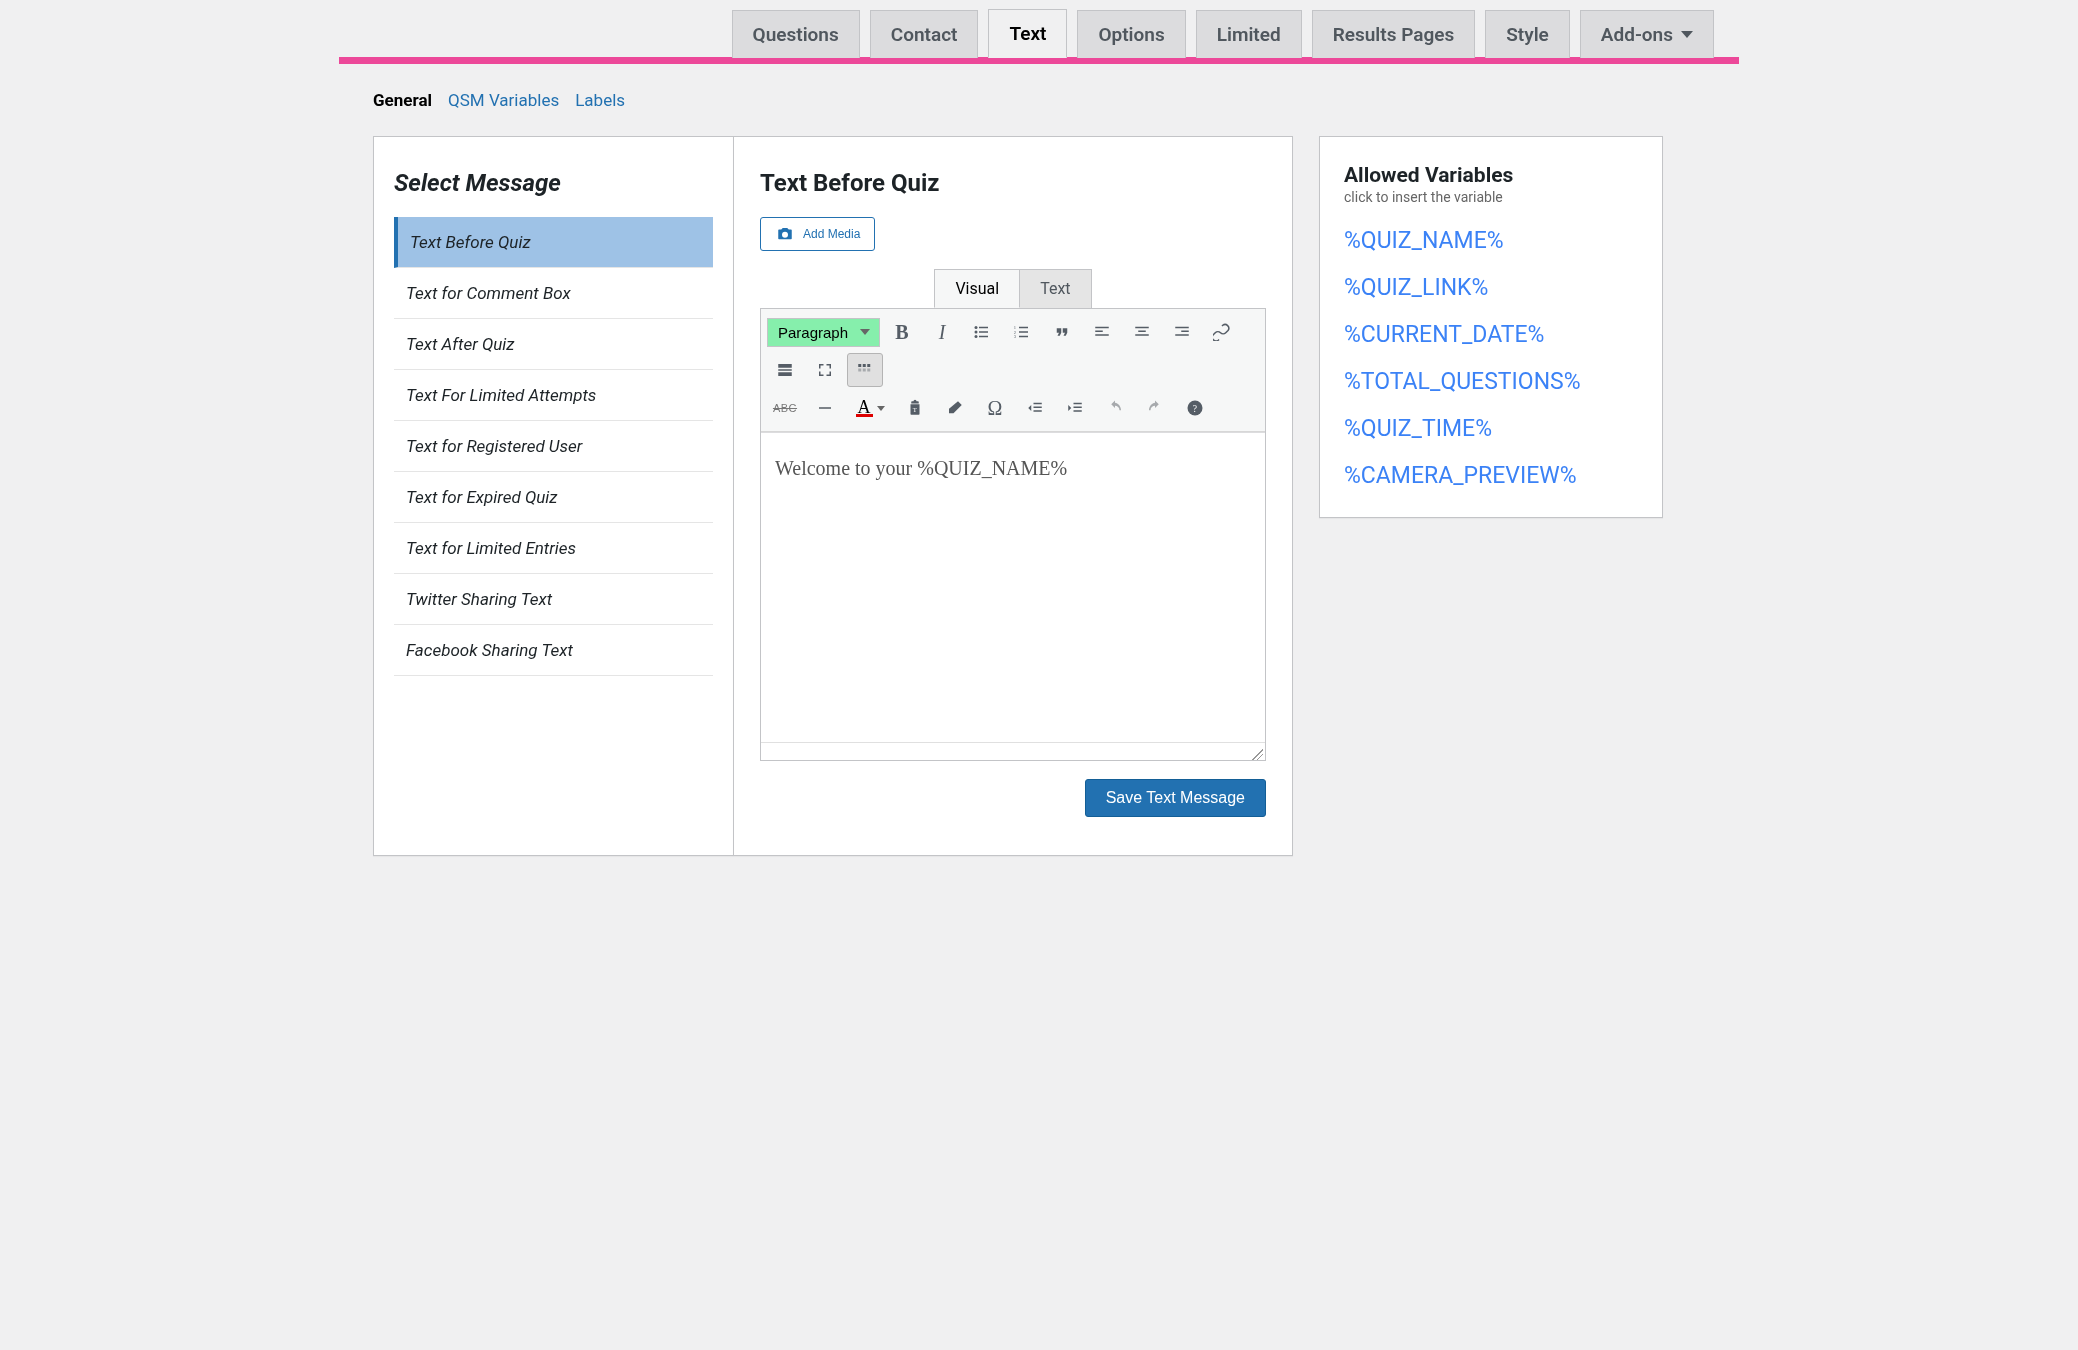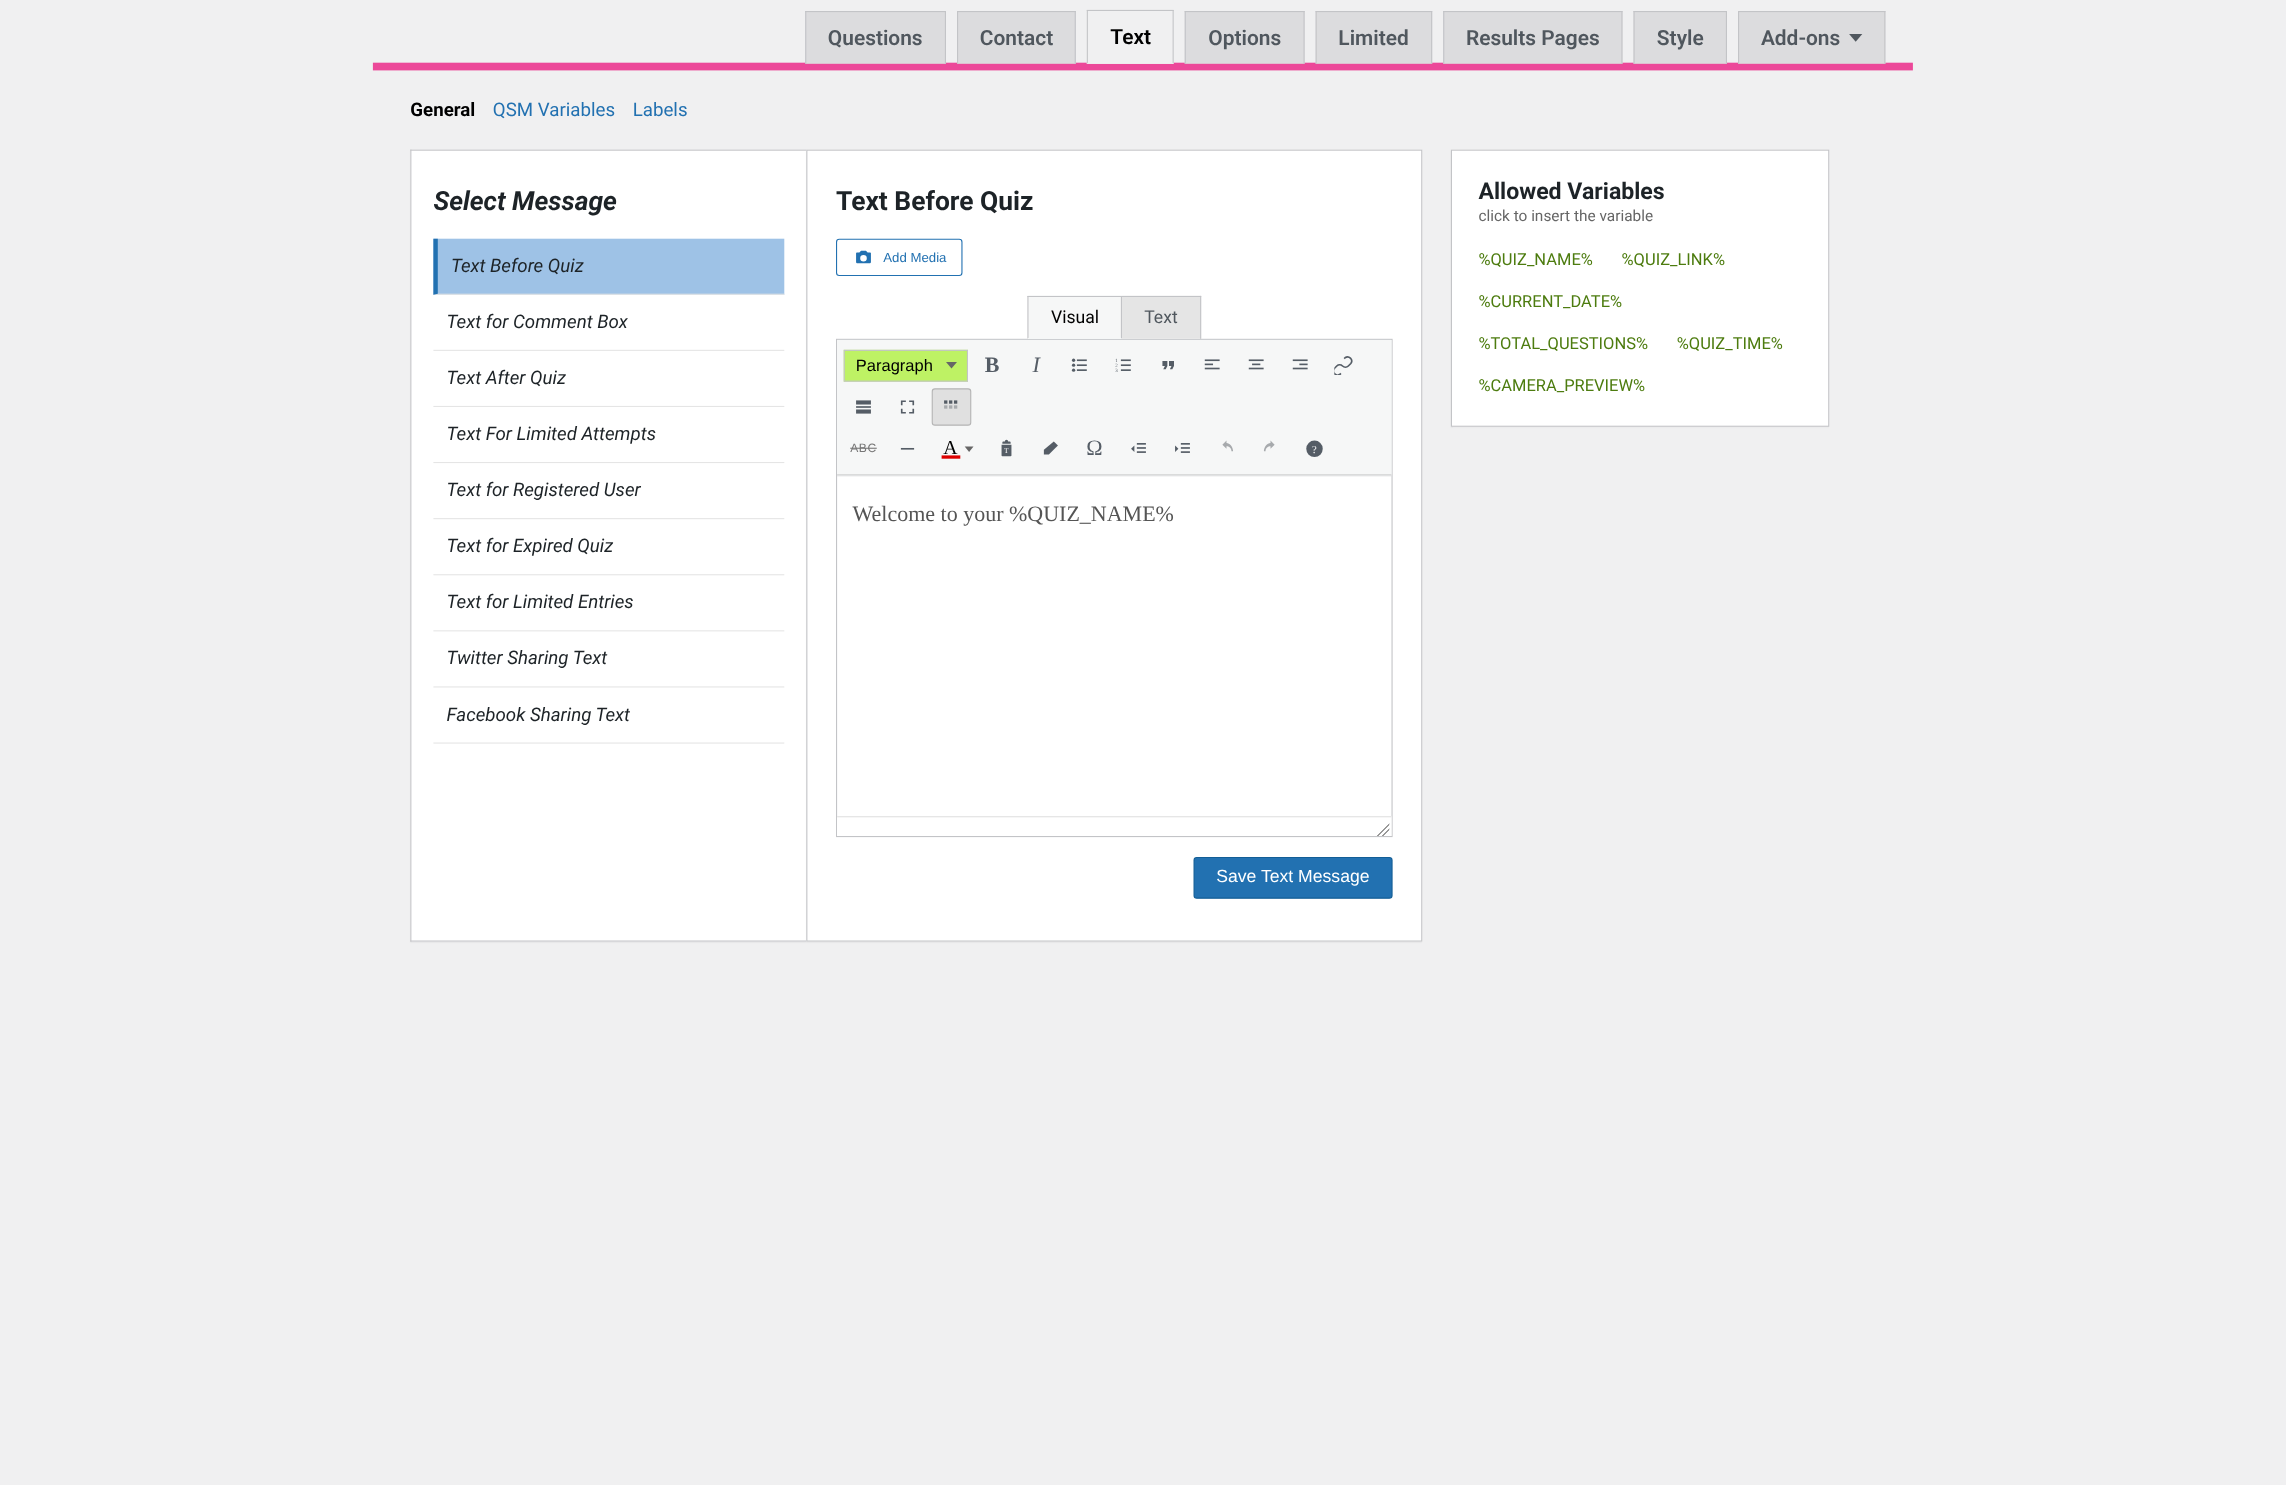--- a/index.html
+++ b/index.html
@@ -155,21 +155,21 @@
     background: #fff;
   }
   .toolbar {
     background: #f6f7f7;
     border-bottom: 1px solid #d7d7d7;
     padding: 4px 6px;
   }
   .tb-row { display:flex; align-items:center; gap:4px; flex-wrap:wrap; padding: 2px 0; }
   .tb-select {
     border: 1px solid #c3c4c7;
-    background:#bef264;
+    background:#86efac;
     padding: 5px 30px 5px 10px;
     font-size:15px;
     appearance:none;
     position:relative;
   }
   .select-wrap { position:relative; display:inline-block; }
   .select-wrap::after {
     content:""; position:absolute; right:10px; top:50%; transform:translateY(-50%);
     width:0; height:0; border-left:5px solid transparent; border-right:5px solid transparent;
     border-top:6px solid #666;
@@ -220,21 +220,21 @@
     color:#fff;
     font-size:16px;
     padding: 9px 20px;
     border-radius:3px;
     cursor:pointer;
   }
 
   .var-title { font-size:21px; font-weight:700; margin:4px 0 2px 0; }
   .var-sub { color:#666; margin-bottom:22px; }
   .var-list { display:flex; flex-wrap:wrap; gap: 20px 26px; }
-  .var-item { color:#4d7c0f; font-size:15px; cursor:pointer; white-space:nowrap;}
+  .var-item { color:#3b82f6; font-size:23px; cursor:pointer; white-space:nowrap;}
 </style>
 </head>
 <body>
 
 <div class="page-wrap">
 
   <div class="tab-row">
     <div class="tab-item">Questions</div>
     <div class="tab-item">Contact</div>
     <div class="tab-item active">Text</div>

